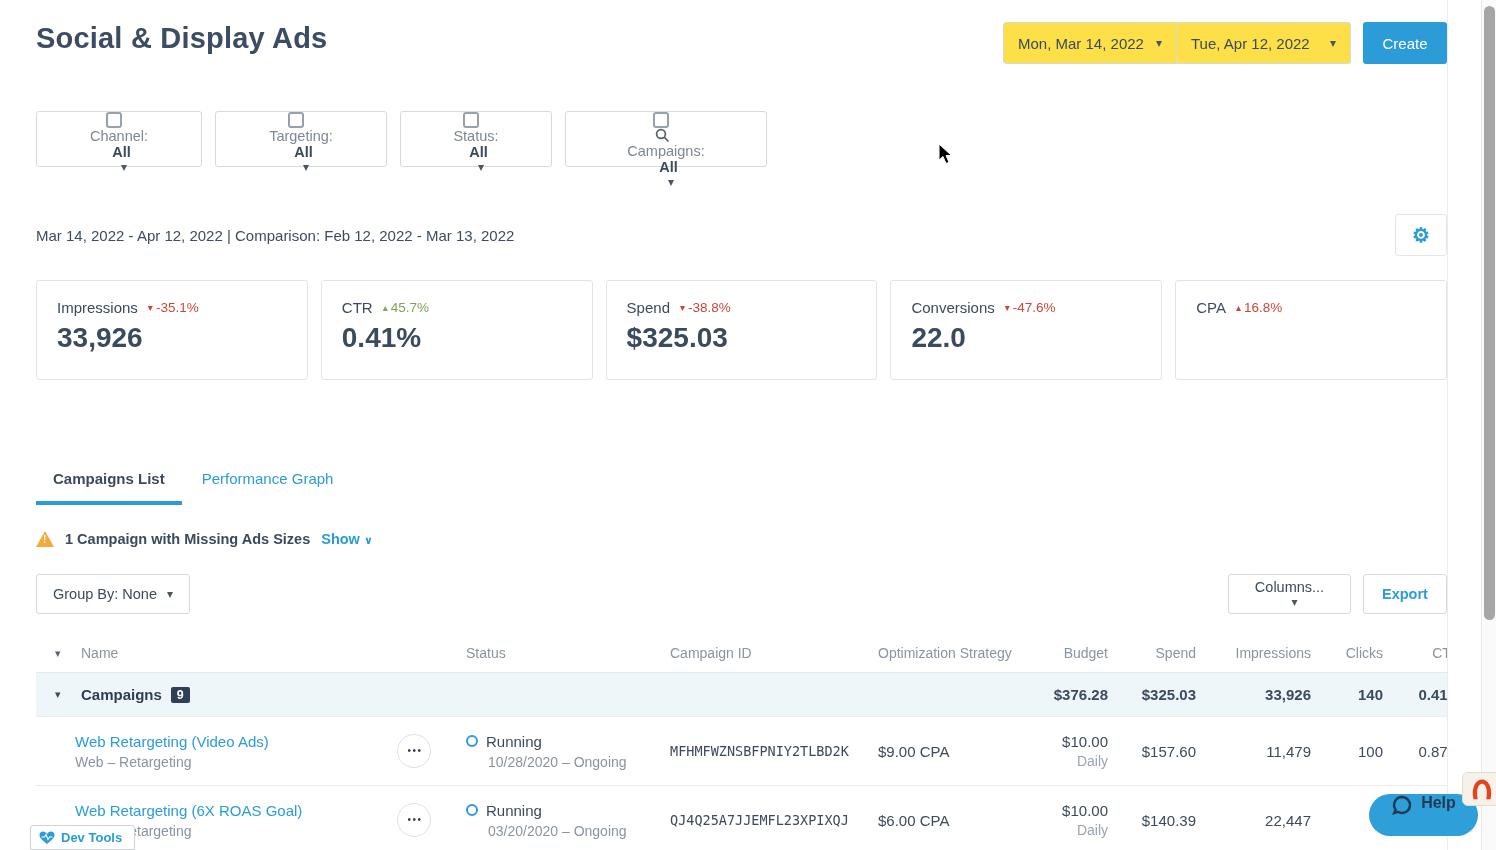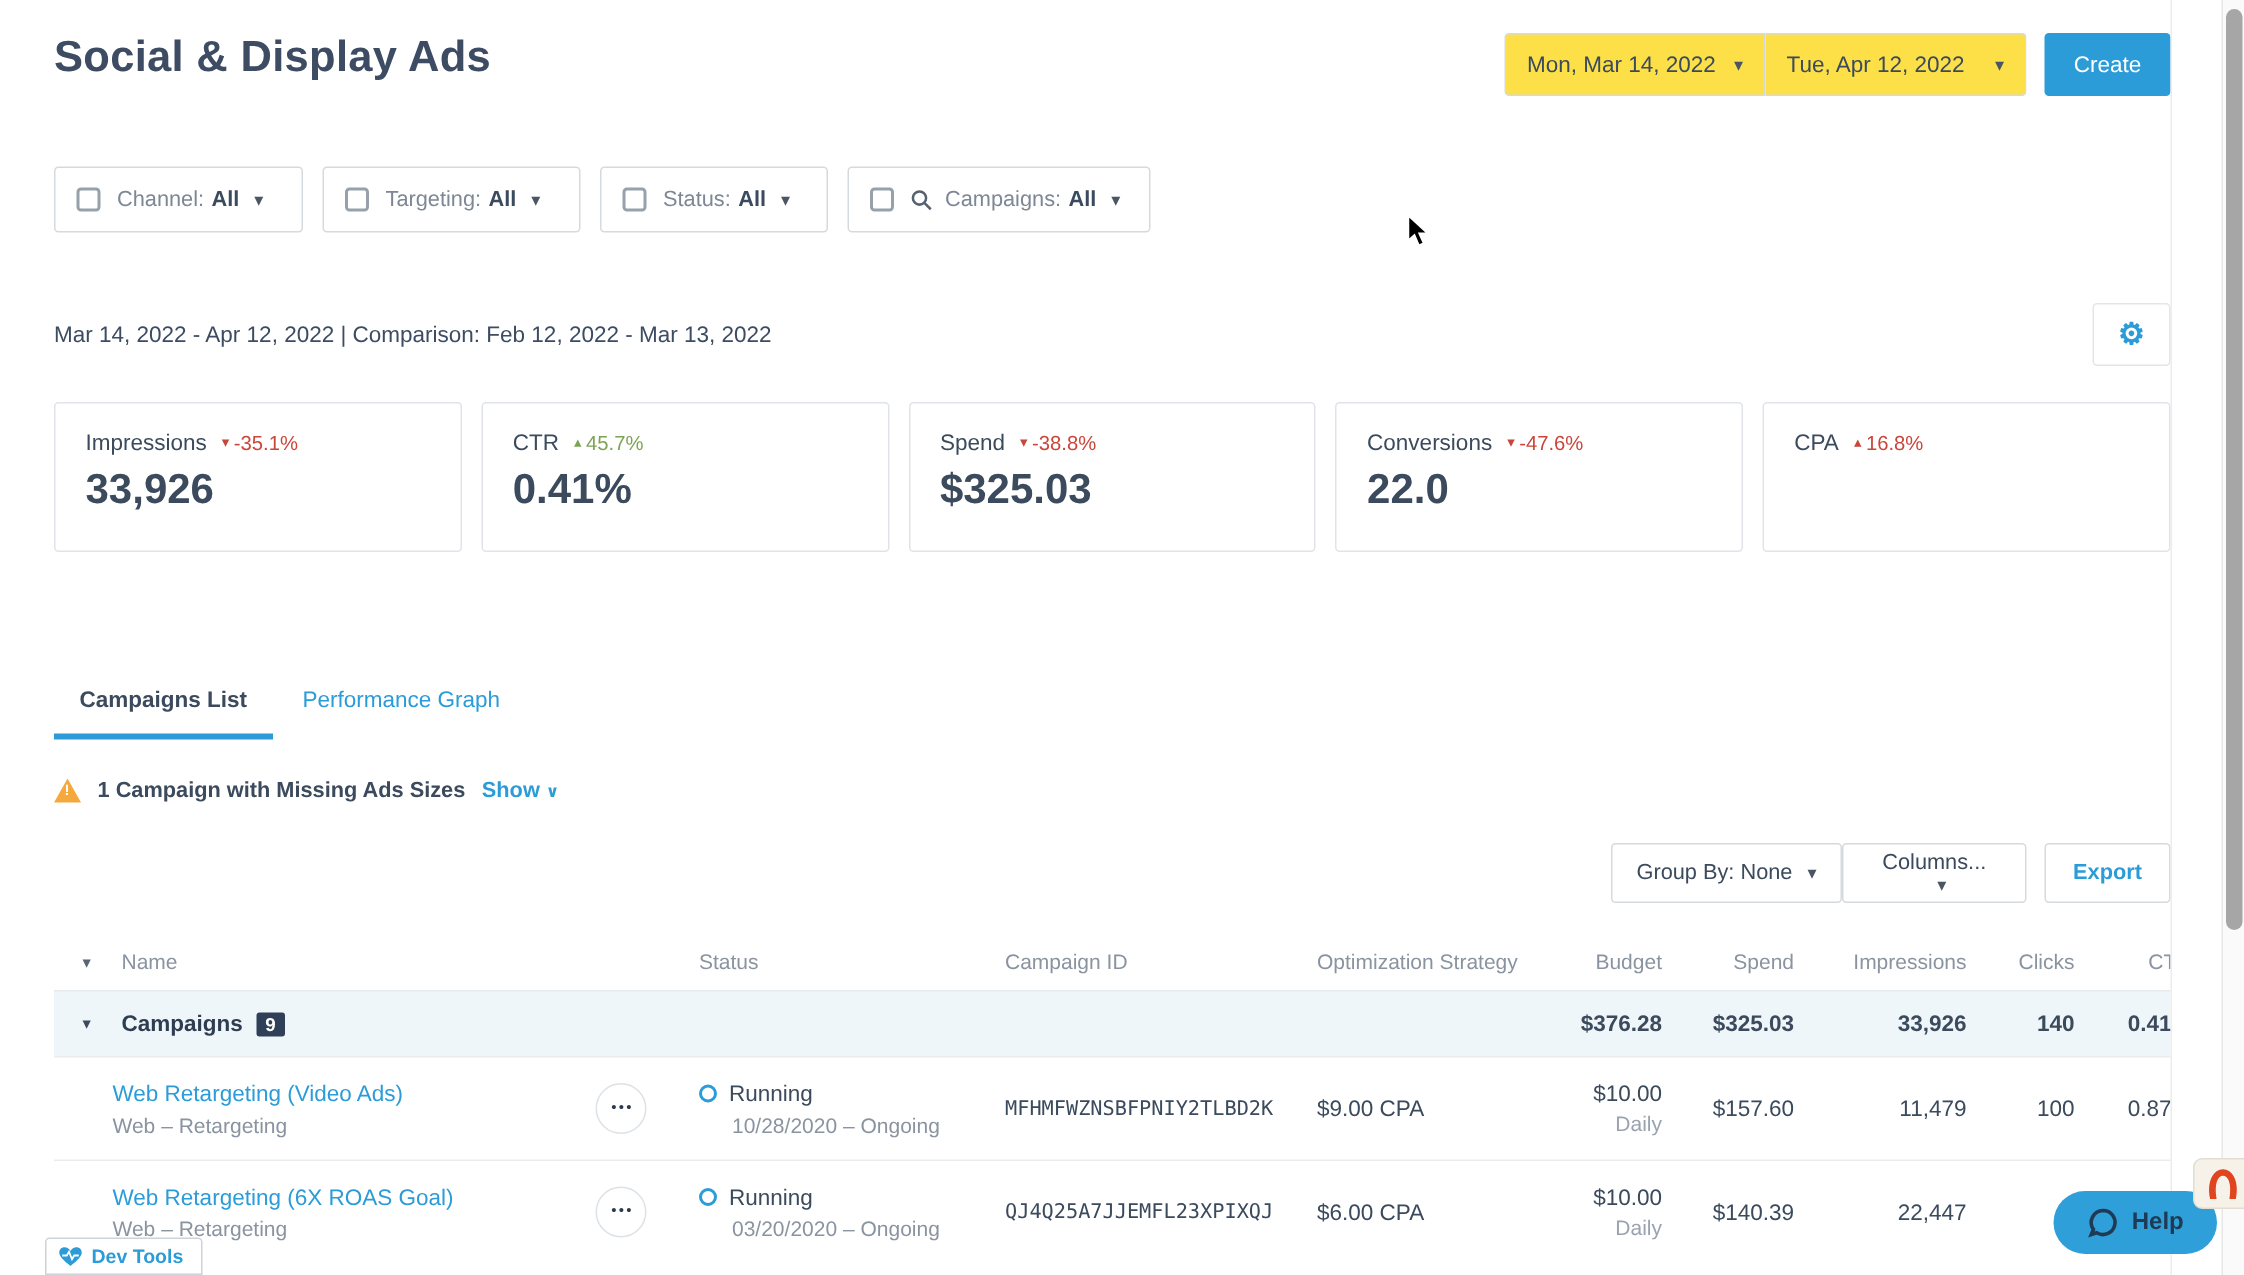--- a/index.html
+++ b/index.html
@@ -16,22 +16,22 @@
   .date-select { height:42px; border:1px solid #d5dade; background:#fde047; display:flex;
     align-items:center; padding:0 14px; font-size:15px; color:#3b4a5c; cursor:pointer; }
   .date-select.first { border-radius:3px 0 0 3px; width:174px; justify-content:space-between;}
   .date-select.second { border-radius:0 3px 3px 0; border-left:none; width:174px; justify-content:space-between;}
   .btn-create { margin-left:12px; width:84px; height:42px; background:#2b9cd8; color:#fff;
     border:none; border-radius:3px; font-size:15px; cursor:pointer; font-family:inherit; }
   .caret { font-size:12px; color:#4a5663; margin-left:10px; }
 
   
   .filters { display:flex; gap:13px; margin-top:47px; }
-  .filter-box { height:44px; border:1px solid #d5dade; border-radius:3px; background:#fff;
-    display:flex; align-items:center; padding:0 14px; cursor:pointer; }
+  .filter-box { height:56px; border:1px solid #d5dade; border-radius:3px; background:#fff;
+    display:flex; align-items:center; padding:0 14px; cursor:pointer;flex-direction:column; }
   .checkbox { width:16px; height:16px; border:2px solid #97a1ab; border-radius:3px; background:#fff; margin-right:11px; flex:none; }
   .filter-label { font-size:14.5px; color:#7d8795; }
   .filter-value { font-size:14.5px; color:#3b4a5c; font-weight:bold; margin-left:5px; }
   .search-glyph { margin-right:8px; display:inline-flex; }
 
   
   .summary-row { display:flex; justify-content:space-between; align-items:center; margin-top:47px; height:42px; }
   .range-text { font-size:15px; color:#3d4c63; }
   .gear-btn { width:52px; height:42px; border:1px solid #e2e6ea; border-radius:3px; background:#fff;
     display:flex; align-items:center; justify-content:center; cursor:pointer; }
@@ -57,21 +57,21 @@
   
   .warning-row { display:flex; margin-top:26px; }
   .warn-tri { width:0; height:0; border-left:9px solid transparent; border-right:9px solid transparent;
     border-bottom:16px solid #f5a93c; position:relative; margin-right:11px; }
   .warn-tri::after { content:"!"; position:absolute; left:-2px; top:3px; color:#fff; font-size:10px; font-weight:bold; }
   .warning-text { font-size:14.5px; font-weight:bold; color:#3b4a5c; }
   .show-link { font-size:14.5px; font-weight:bold; color:#2b9cd8; margin-left:11px; cursor:pointer; }
   .show-chevron { font-size:11px; color:#2b9cd8; margin-left:4px; }
 
   
-  .toolbar { display:flex; justify-content:flex-end; align-items:center; margin-top:27px; }
+  .toolbar { display:flex; justify-content:space-between; align-items:center; margin-top:27px; }
   .group-by { height:40px; border:1px solid #d5dade; border-radius:3px; background:#fff; display:flex;
     align-items:center; padding:0 16px; font-size:14.5px; color:#3b4a5c; cursor:pointer; }
   .toolbar-right { display:flex; gap:12px; }
   .columns-btn { height:40px; width:123px; border:1px solid #d5dade; border-radius:3px; background:#fff;
     display:flex; align-items:center; justify-content:center; font-size:14.5px; color:#3b4a5c; cursor:pointer;flex-direction:column; }
   .export-btn { height:40px; width:84px; border:1px solid #d5dade; border-radius:3px; background:#fff;
     font-size:14.5px; color:#2b9cd8; font-weight:bold; cursor:pointer; font-family:inherit; }
 
   
   .table-wrap { margin-top:20px; overflow:hidden; width:1411px; }
@@ -103,21 +103,21 @@
   .budget-period { font-size:14px; color:#9aa4b0; margin-top:3px; }
 
   
   .scrollbar { position:absolute; right:0; top:0; width:15px; height:850px; background:#fafafa; border-left:1px solid #e8e8e8; }
   .scroll-thumb { position:absolute; left:2px; top:6px; width:11px; height:614px; background:#a6a6a6; border-radius:6px; cursor:pointer; }
   .devtools-badge { position:absolute; left:30px; top:825px; height:25px; background:#fff;
     border:1px solid #ccd4da; border-radius:3px 3px 0 0; display:flex; align-items:center;
     padding:0 12px 0 8px; cursor:pointer; z-index:5; }
   .devtools-label { font-size:13px; font-weight:bold; color:#2b9cd8; margin-left:6px; }
   .help-btn { position:absolute; left:1369px; top:794px; width:109px; height:42px; border-radius:21px;
-    background:#2f9fda; border:none; display:flex; align-items:center; justify-content:center;
+    background:#2f9fda; border:none; display:flex; align-items:flex-start; justify-content:center;
     cursor:pointer; z-index:6; }
   .help-label { font-size:16px; font-weight:bold; color:#1f3a52; margin-left:8px; }
   .ext-icon { position:absolute; left:1462px; top:772px; width:40px; height:34px; background:#f7f2e9;
     border:1px solid #e3ddd0; border-radius:6px; display:flex; align-items:center; justify-content:center; z-index:7; }
   .cursor { position:absolute; left:938px; top:143px; z-index:20; pointer-events:none; }
 </style>
 </head>
 <body>
 
 <div class="page">

